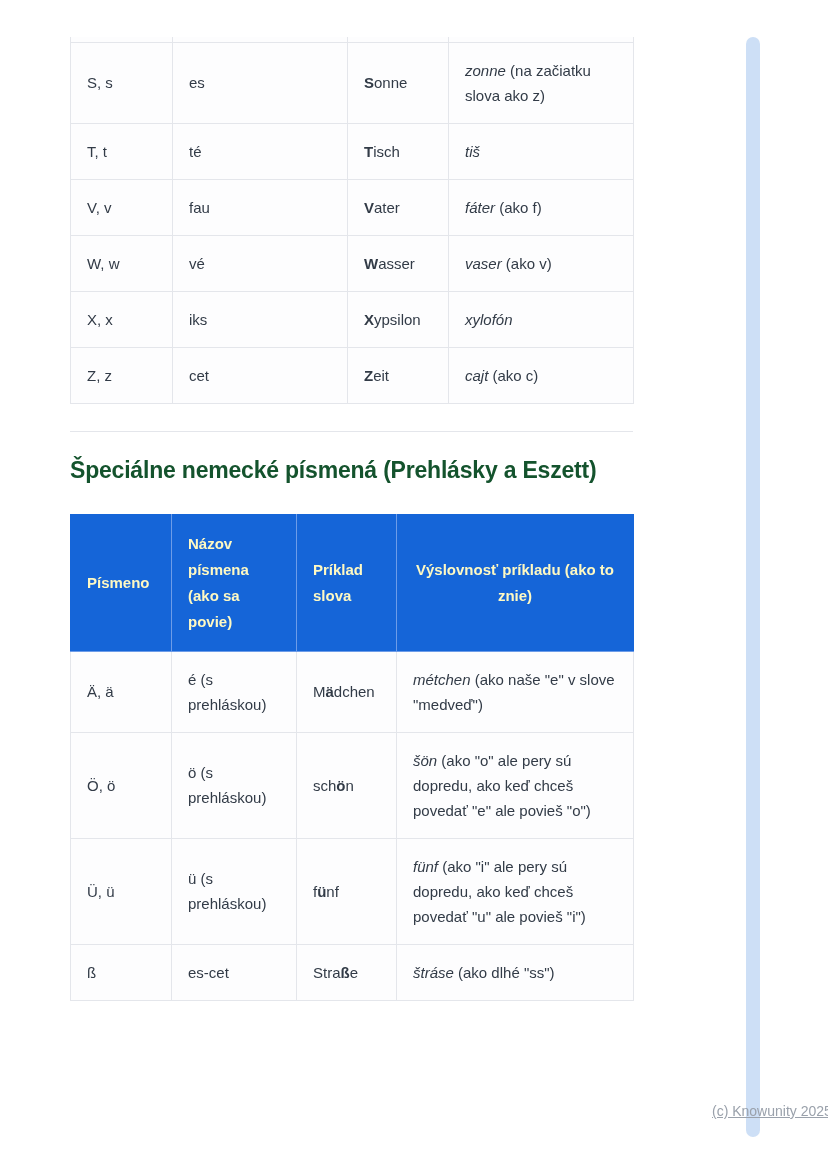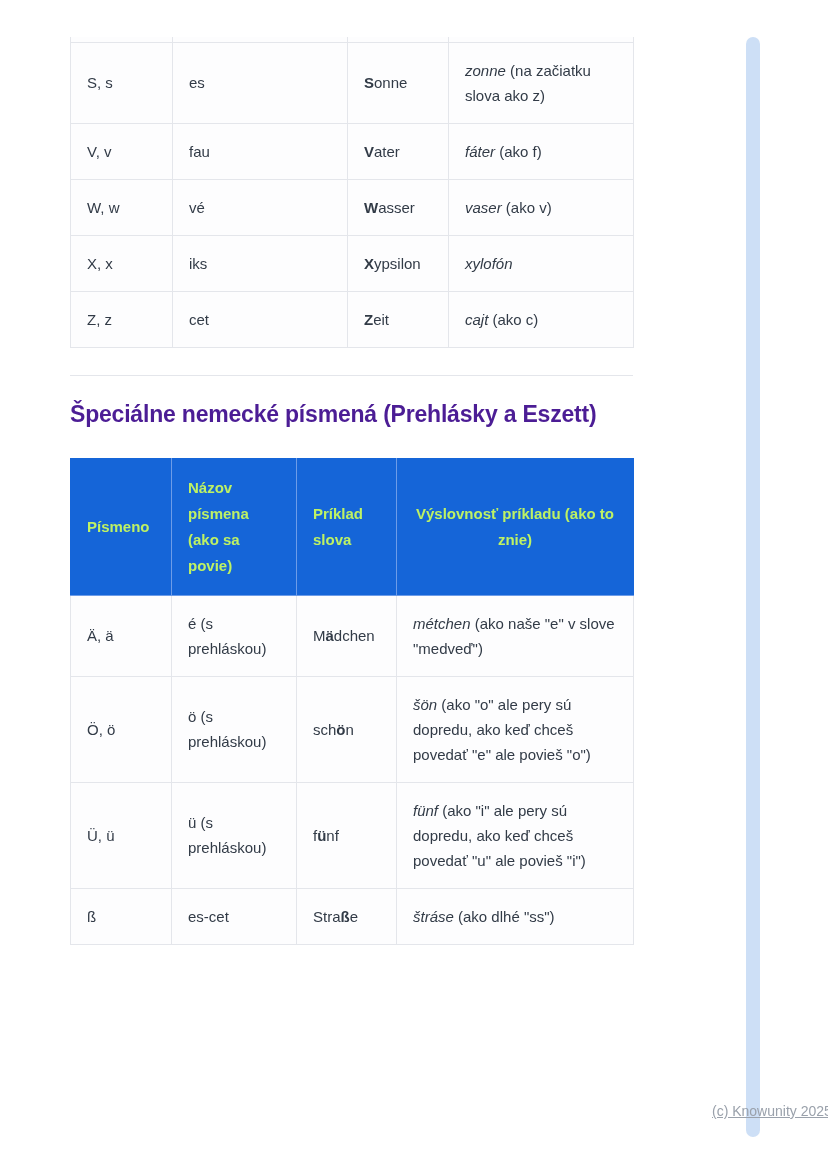--- a/index.html
+++ b/index.html
@@ -41,31 +41,31 @@
   .i { font-style: italic; }
   .divider {
     border: none;
     border-top: 1px solid #e4e6eb;
     margin-top: 27px;
   }
   h2.section-title {
     margin-top: 25px;
     font-size: 23px;
     font-weight: 700;
-    color: #4c1d95;
+    color: #14532d;
     letter-spacing: -0.2px;
   }
   .tbl-special { margin-top: 30px; }
   .tbl-special col.c1 { width: 101px; }
   .tbl-special col.c2 { width: 125px; }
   .tbl-special col.c3 { width: 100px; }
   .tbl-special col.c4 { width: 237px; }
   .tbl-special th {
     background: #1565d8;
-    color: #bef264;
+    color: #fef9c3;
     font-weight: 700;
     font-size: 15px;
     line-height: 26px;
     padding: 16px 16px;
     text-align: left;
     vertical-align: middle;
     border: 1px solid #6d9ce8;
     border-top-color: #1565d8;
   }
   .tbl-special th:first-child { border-left-color: #1565d8; }
@@ -108,20 +108,26 @@
         <td></td>
         <td></td>
       </tr>
       <tr>
         <td>S, s</td>
         <td>es</td>
         <td><span></span><span class="b">S</span><span>onne</span></td>
         <td><span class="i">zonne</span><span> (na začiatku slova ako z)</span></td>
       </tr>
       <tr>
+        <td>T, t</td>
+        <td>té</td>
+        <td><span></span><span class="b">T</span><span>isch</span></td>
+        <td><span class="i">tiš</span><span></span></td>
+      </tr>
+      <tr>
         <td>V, v</td>
         <td>fau</td>
         <td><span></span><span class="b">V</span><span>ater</span></td>
         <td><span class="i">fáter</span><span> (ako f)</span></td>
       </tr>
       <tr>
         <td>W, w</td>
         <td>vé</td>
         <td><span></span><span class="b">W</span><span>asser</span></td>
         <td><span class="i">vaser</span><span> (ako v)</span></td>

